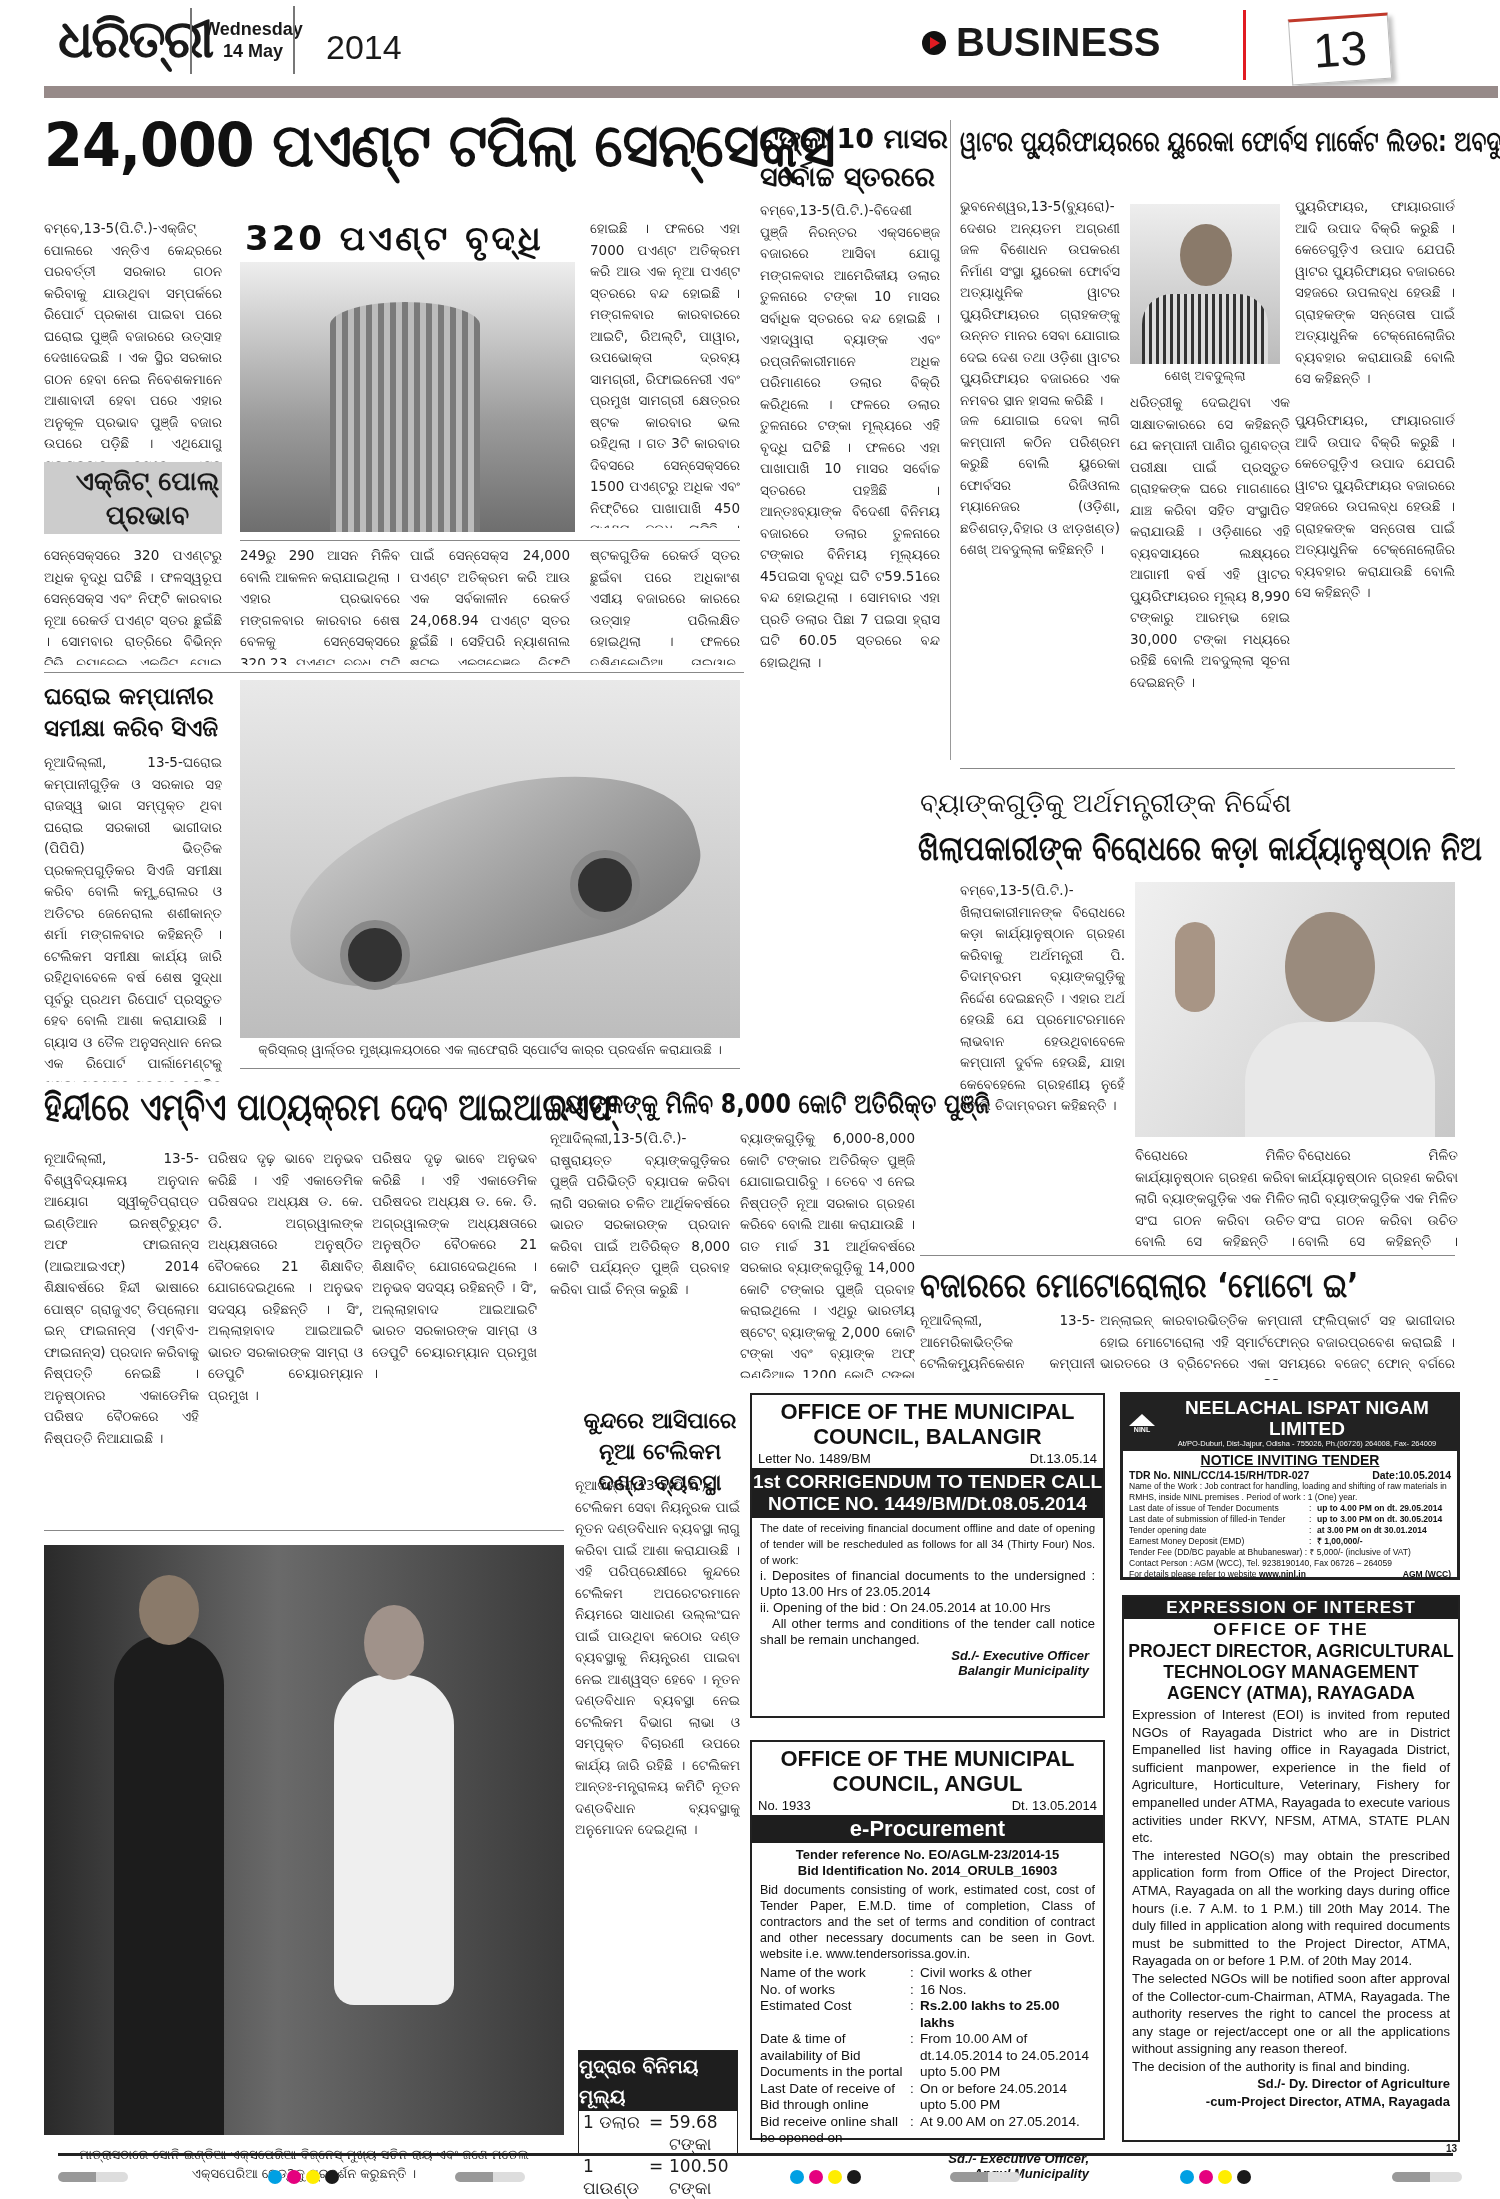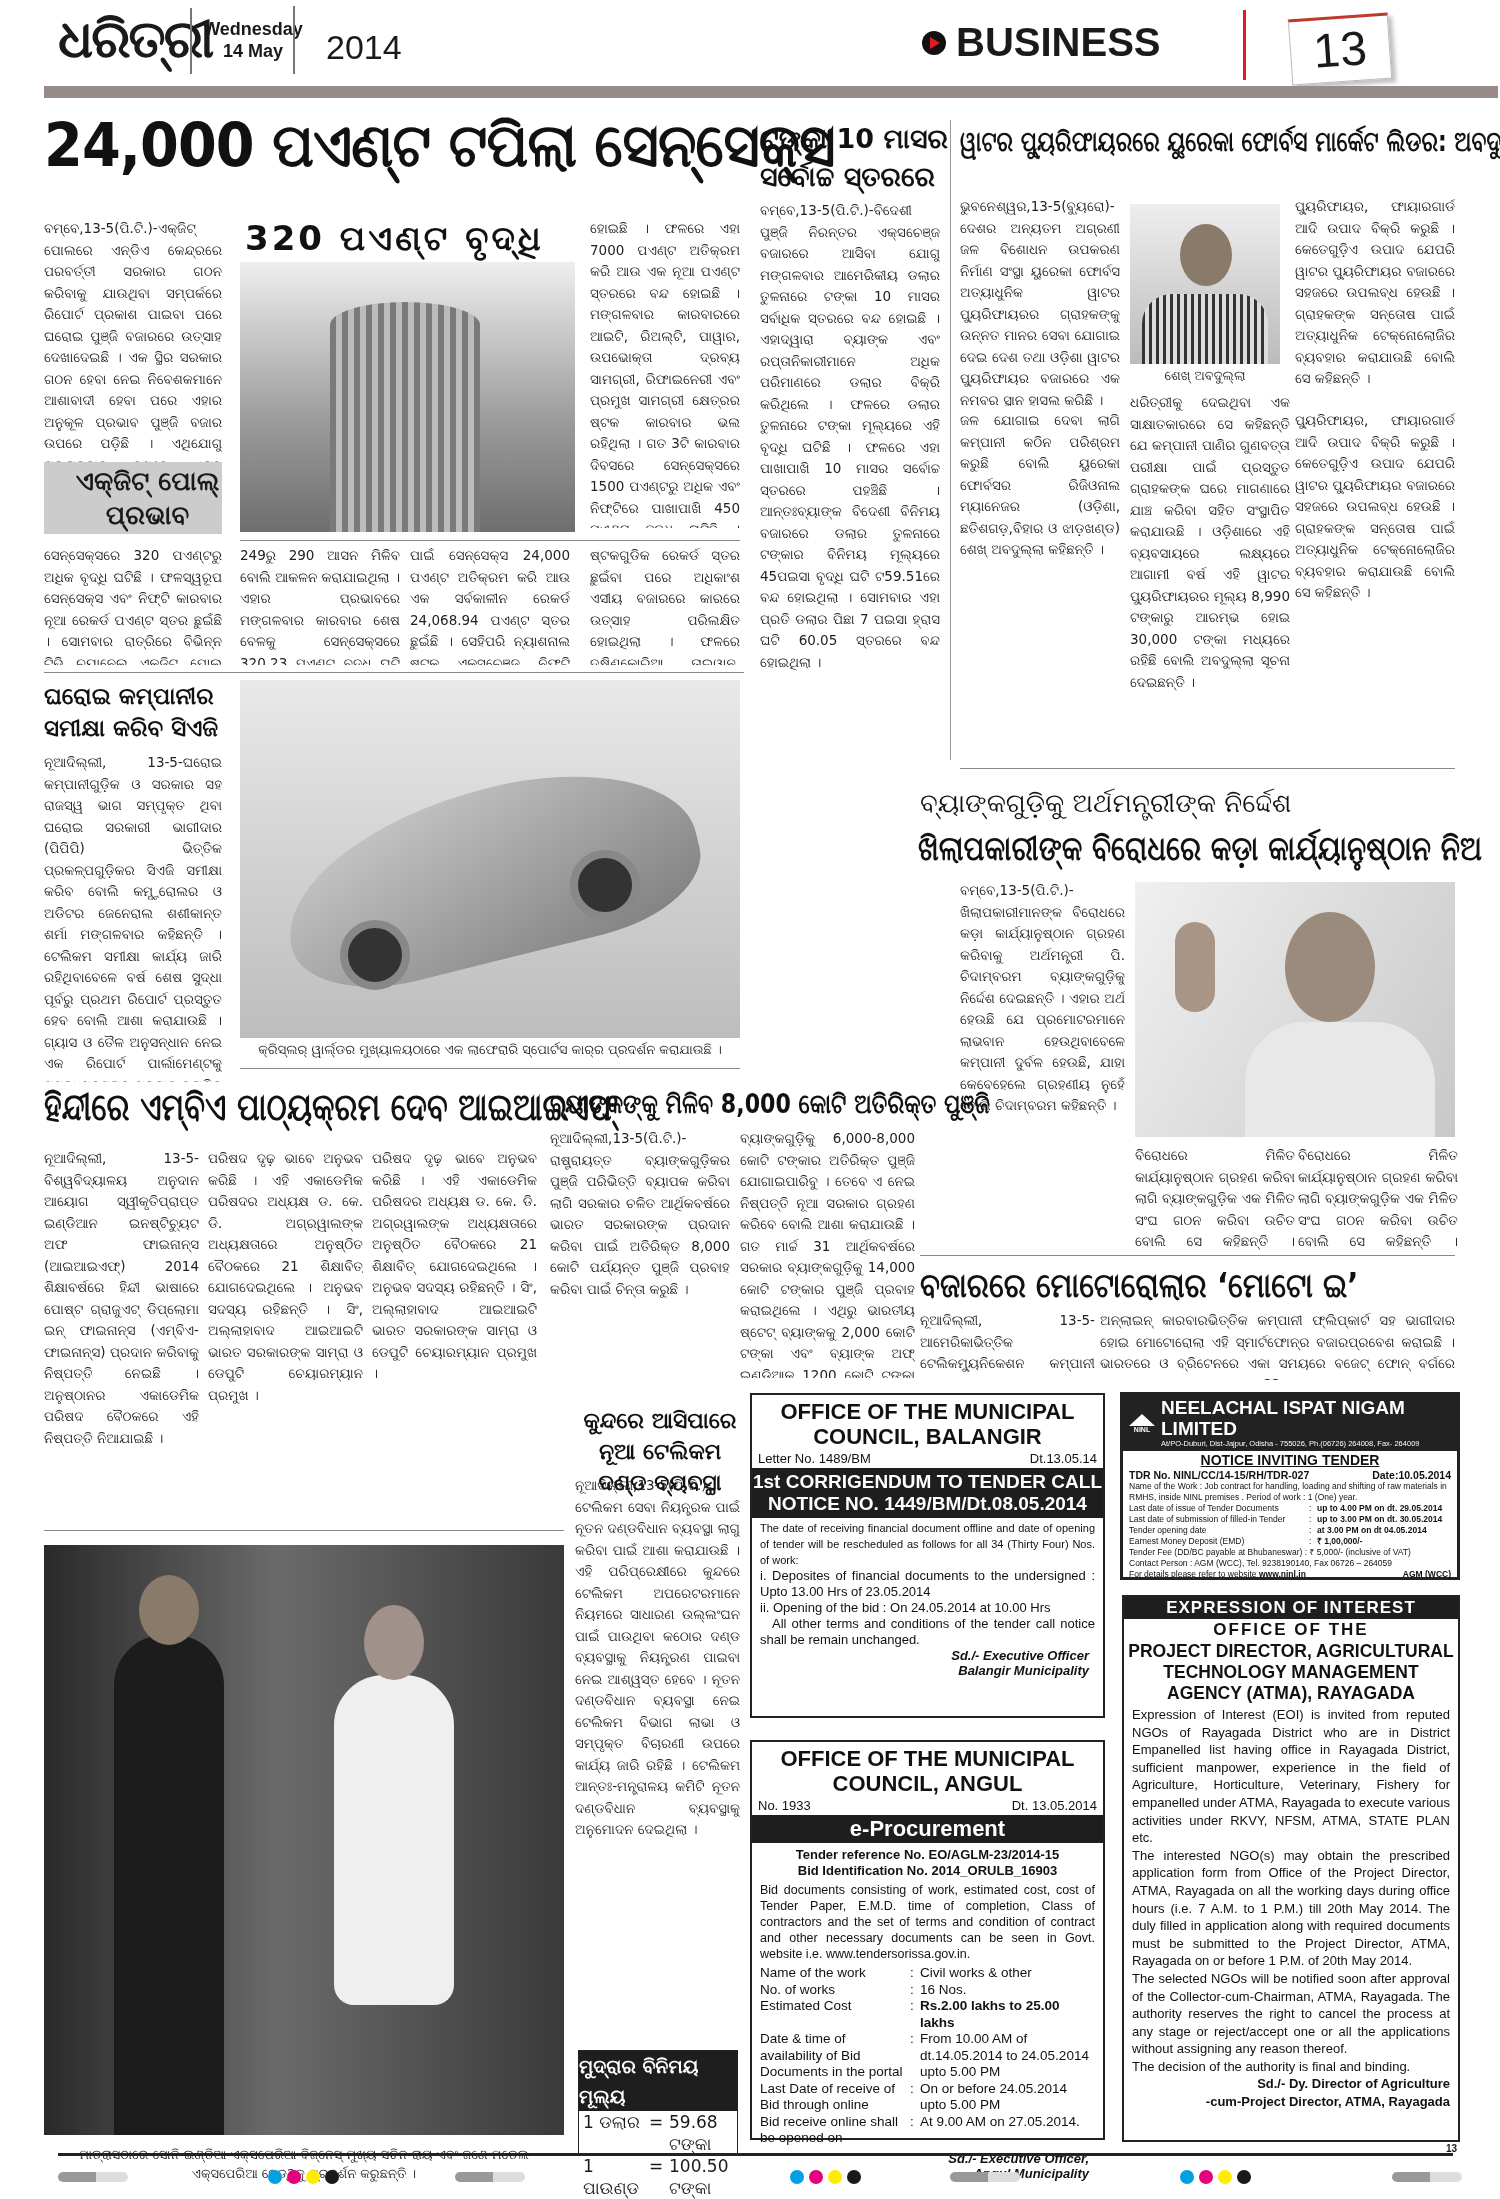--- a/index.html
+++ b/index.html
@@ -235,21 +235,21 @@
   <div class="sig" style="font-size:13px;margin-top:4px;">Sd./- Executive Officer,</div>
   <div class="sig" style="font-size:13px;">Angul Municipality</div>
 </div>
 
 <div class="ad" style="left:1120px;top:1392px;width:340px;height:188px;border-width:3px;">
   <div style="background:#222;color:#fff;display:flex;align-items:center;gap:4px;padding:2px 4px;">
     <div style="width:30px;text-align:center;">
       <div style="width:0;height:0;border-left:13px solid transparent;border-right:13px solid transparent;border-bottom:12px solid #fff;margin:0 auto;"></div>
       <div style="font-size:7px;font-weight:bold;">NINL</div>
     </div>
-    <div style="flex:1;">
+    <div style="flex:1;text-align:center;">
       <div style="font-size:19px;font-weight:bold;line-height:21px;">NEELACHAL ISPAT NIGAM LIMITED</div>
       <div style="font-size:7.5px;line-height:10px;">At/PO-Duburi, Dist-Jajpur, Odisha - 755026, Ph.(06726) 264008, Fax- 264009</div>
     </div>
   </div>
   <div class="ad-title" style="font-size:14px;text-decoration:underline;line-height:18px;">NOTICE INVITING TENDER</div>
   <div style="display:flex;justify-content:space-between;font-size:10.5px;font-weight:bold;padding:0 6px;">
     <span>TDR No. NINL/CC/14-15/RH/TDR-027</span>
     <span>Date:10.05.2014</span>
   </div>
   <div style="font-size:8.5px;line-height:11px;padding:0 6px;">Name of the Work : Job contract for handling, loading and shifting of raw materials in RMHS, inside NINL premises . Period of work : 1 (One) year.</div>
@@ -260,21 +260,21 @@
         <span style="font-weight: bold;">up to 4.00 PM on dt. 29.05.2014</span>
       </div>
       <div style="display: grid; grid-template-columns: 180px 8px 1fr; font-size: 8.5px; line-height: 11px; padding: 0px 6px;">
         <span>Last date of submission of filled-in Tender</span>
         <span>:</span>
         <span style="font-weight: bold;">up to 3.00 PM on dt. 30.05.2014</span>
       </div>
       <div style="display: grid; grid-template-columns: 180px 8px 1fr; font-size: 8.5px; line-height: 11px; padding: 0px 6px;">
         <span>Tender opening date</span>
         <span>:</span>
-        <span style="font-weight: bold;">at 3.00 PM on dt 04.05.2014</span>
+        <span style="font-weight: bold;">at 3.00 PM on dt 30.01.2014</span>
       </div>
       <div style="display: grid; grid-template-columns: 180px 8px 1fr; font-size: 8.5px; line-height: 11px; padding: 0px 6px;">
         <span>Earnest Money Deposit (EMD)</span>
         <span>:</span>
         <span style="font-weight: bold;">₹ 1,00,000/-</span>
       </div>
     </div>
   <div style="font-size:8.5px;line-height:11px;padding:0 6px;">Tender Fee (DD/BC payable at Bhubaneswar) : ₹ 5,000/- (inclusive of VAT)</div>
   <div style="font-size:8.5px;line-height:11px;padding:0 6px;">Contact Person : AGM (WCC), Tel. 9238190140, Fax 06726 – 264059</div>
   <div style="display:flex;justify-content:space-between;font-size:8.5px;line-height:11px;padding:0 6px;">

